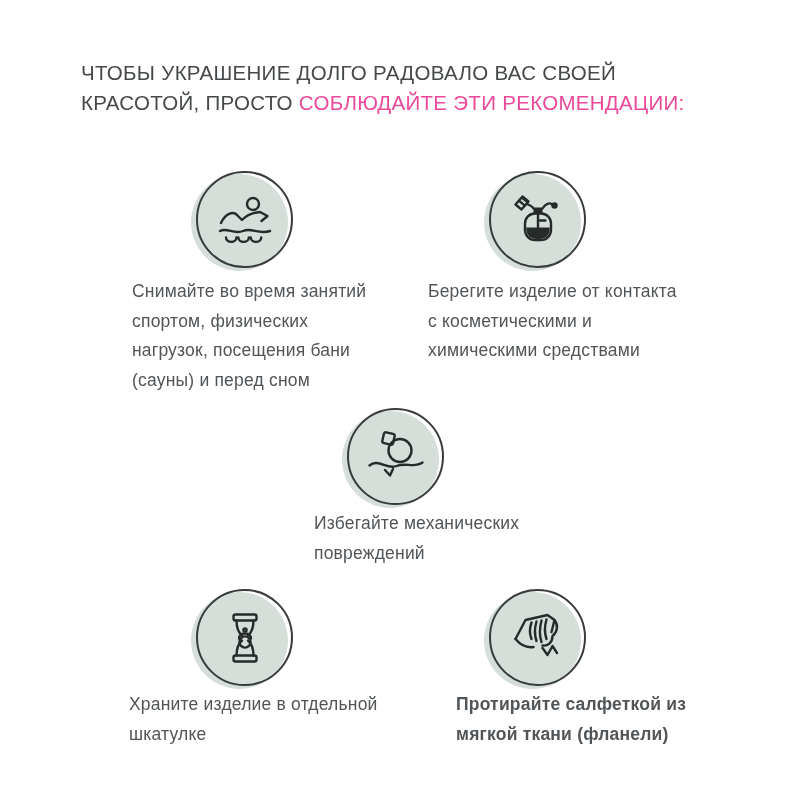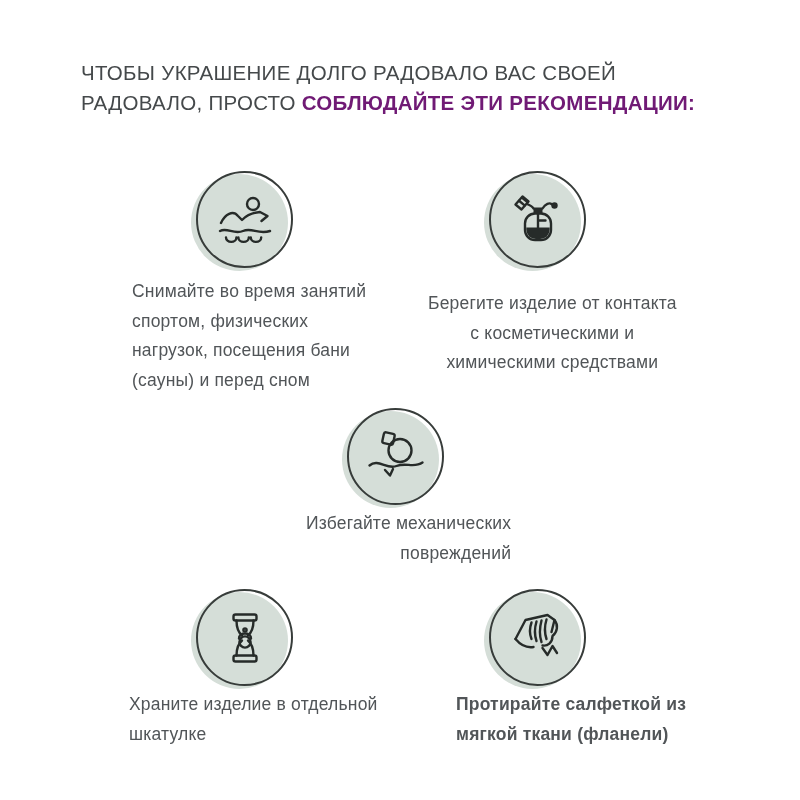--- a/index.html
+++ b/index.html
@@ -21,22 +21,22 @@
     left: 81px;
     top: 58px;
     width: 660px;
     font-size: 20.5px;
     line-height: 30px;
     letter-spacing: 0.3px;
     color: #45494b;
     font-weight: 500;
   }
   .header .bold {
-    font-weight: 700;
-    color: #701a75;
+    font-weight: 400;
+    color: #ec4899;
   }
   
   .badge {
     position: absolute;
     width: 97px;
     height: 97px;
   }
   .badge-fill {
     position: absolute;
     left: -5px;
@@ -79,33 +79,33 @@
     color: #515558;
     white-space: nowrap;
     margin-left: 28px;
   }
   #badge-1 { left: 196px; top: 171px; }
   #badge-2 { left: 489px; top: 171px; }
   #badge-3 { left: 347px; top: 408px; }
   #badge-4 { left: 196px; top: 589px; }
   #badge-5 { left: 489px; top: 589px; }
   #note-1 { left: 104px; top: 277px; }
-  #note-2 { left: 400px; top: 289px; text-align: center; }
-  #note-3 { left: 278px; top: 509px; text-align: right; }
+  #note-2 { left: 400px; top: 277px; }
+  #note-3 { left: 286px; top: 509px; }
   #note-4 { left: 101px; top: 690px; }
   #note-5 { left: 428px; top: 690px; font-weight: bold; }
 </style>
 </head>
 <body>
 
 <div class="canvas">
 
   <div class="header">
     <span>ЧТОБЫ УКРАШЕНИЕ ДОЛГО РАДОВАЛО ВАС СВОЕЙ</span><br>
-    <span>РАДОВАЛО, ПРОСТО </span><span class="bold">СОБЛЮДАЙТЕ ЭТИ РЕКОМЕНДАЦИИ:</span>
+    <span>КРАСОТОЙ, ПРОСТО </span><span class="bold">СОБЛЮДАЙТЕ ЭТИ РЕКОМЕНДАЦИИ:</span>
   </div>
 
   <div class="badge" id="badge-1">
     <span class="badge-fill"></span>
     <span class="badge-ring"></span>
     <svg width="60" height="60" viewBox="0 0 60 60">
       <circle class="ic" cx="38" cy="14" r="6"></circle>
       <path class="ic" d="M6,33 C10,24 18,20 23,26 L27,30 C33,24 39,22.5 45,22 L52.5,26 L46.5,31"></path>
       <path class="ic" d="M5,41 C12,37 19,45 28,41 C37,37 43,45 55,41"></path>
       <path class="ic" d="M11,47.5 a5.2,4.4 0 0 0 10.4,0 M23.4,47.5 a5.2,4.4 0 0 0 10.4,0 M35.8,47.5 a5.2,4.4 0 0 0 10.4,0"></path>

